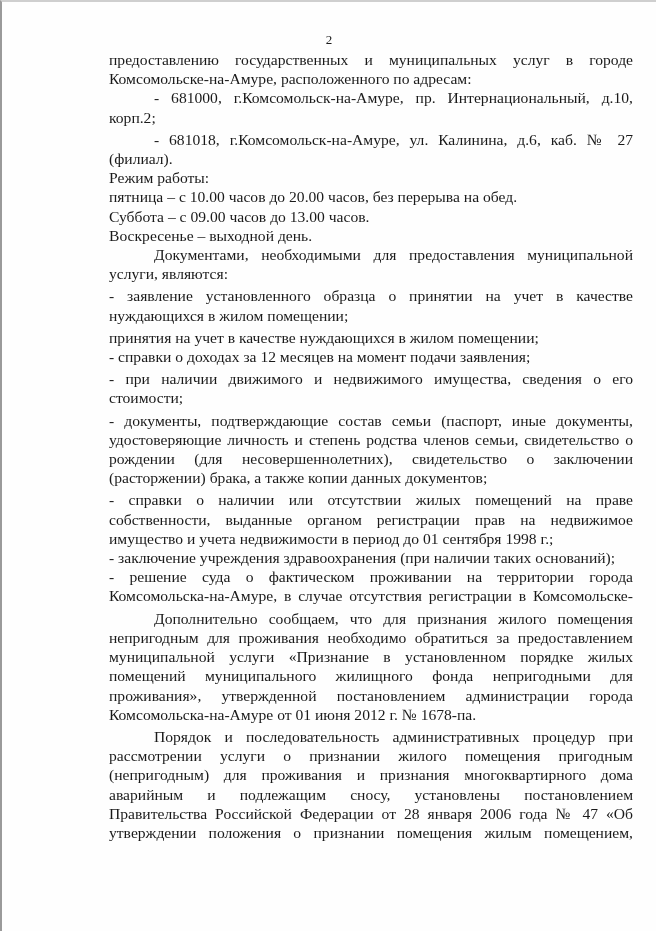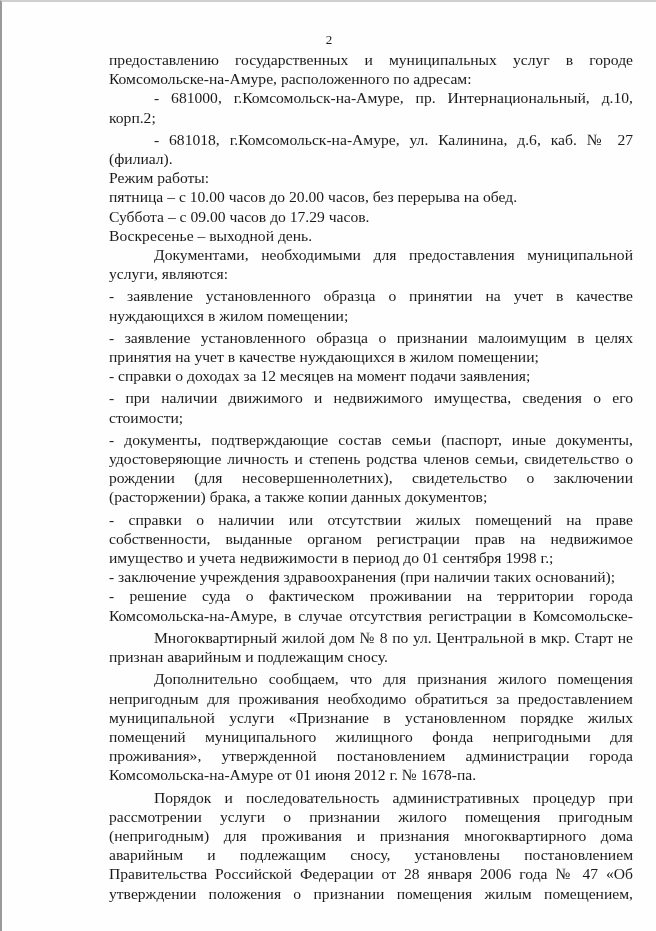--- a/index.html
+++ b/index.html
@@ -49,35 +49,34 @@
       <span class="j" style="padding-left:45px">- 681018, г.Комсомольск-на-Амуре, ул. Калинина, д.6, каб. № 27</span>
       <span class="line">(филиал).</span>
     </p>
     <p class="p">
       <span class="line">Режим работы:</span>
     </p>
     <p class="p">
       <span class="line">пятница – с 10.00 часов до 20.00 часов, без перерыва на обед.</span>
     </p>
     <p class="p">
-      <span class="line">Суббота – с 09.00 часов до 17.29 часов.</span>
+      <span class="line">Суббота – с 09.00 часов до 13.00 часов.</span>
     </p>
     <p class="p">
       <span class="line">Воскресенье – выходной день.</span>
     </p>
     <p class="p">
       <span class="j" style="padding-left:45px">Документами, необходимыми для предоставления муниципальной</span>
       <span class="line">услуги, являются:</span>
     </p>
     <p class="p sp">
       <span class="j">- заявление установленного образца о принятии на учет в качестве</span>
       <span class="line">нуждающихся в жилом помещении;</span>
     </p>
     <p class="p sp">
-      <span class="j">- заявление установленного образца о признании малоимущим в целях</span>
       <span class="line">принятия на учет в качестве нуждающихся в жилом помещении;</span>
     </p>
     <p class="p">
       <span class="line">- справки о доходах за 12 месяцев на момент подачи заявления;</span>
     </p>
     <p class="p sp">
       <span class="j">- при наличии движимого и недвижимого имущества, сведения о его</span>
       <span class="line">стоимости;</span>
     </p>
     <p class="p sp">
@@ -92,24 +91,20 @@
       <span class="line">имущество и учета недвижимости в период до 01 сентября 1998 г.;</span>
     </p>
     <p class="p">
       <span class="line">- заключение учреждения здравоохранения (при наличии таких оснований);</span>
     </p>
     <p class="p">
       <span class="j">- решение суда о фактическом проживании на территории города</span>
       <span class="j">Комсомольска-на-Амуре, в случае отсутствия регистрации в Комсомольске-</span>
     </p>
     <p class="p sp">
-      <span class="j" style="padding-left:45px">Многоквартирный жилой дом № 8 по ул. Центральной в мкр. Старт не</span>
-      <span class="line">признан аварийным и подлежащим сносу.</span>
-    </p>
-    <p class="p sp">
       <span class="j" style="padding-left:45px">Дополнительно сообщаем, что для признания жилого помещения</span>
       <span class="j">непригодным для проживания необходимо обратиться за предоставлением</span>
       <span class="j">муниципальной услуги «Признание в установленном порядке жилых</span>
       <span class="j">помещений муниципального жилищного фонда непригодными для</span>
       <span class="j">проживания», утвержденной постановлением администрации города</span>
       <span class="line">Комсомольска-на-Амуре от 01 июня 2012 г. № 1678-па.</span>
     </p>
     <p class="p sp">
       <span class="j" style="padding-left:45px">Порядок и последовательность административных процедур при</span>
       <span class="j">рассмотрении услуги о признании жилого помещения пригодным</span>

